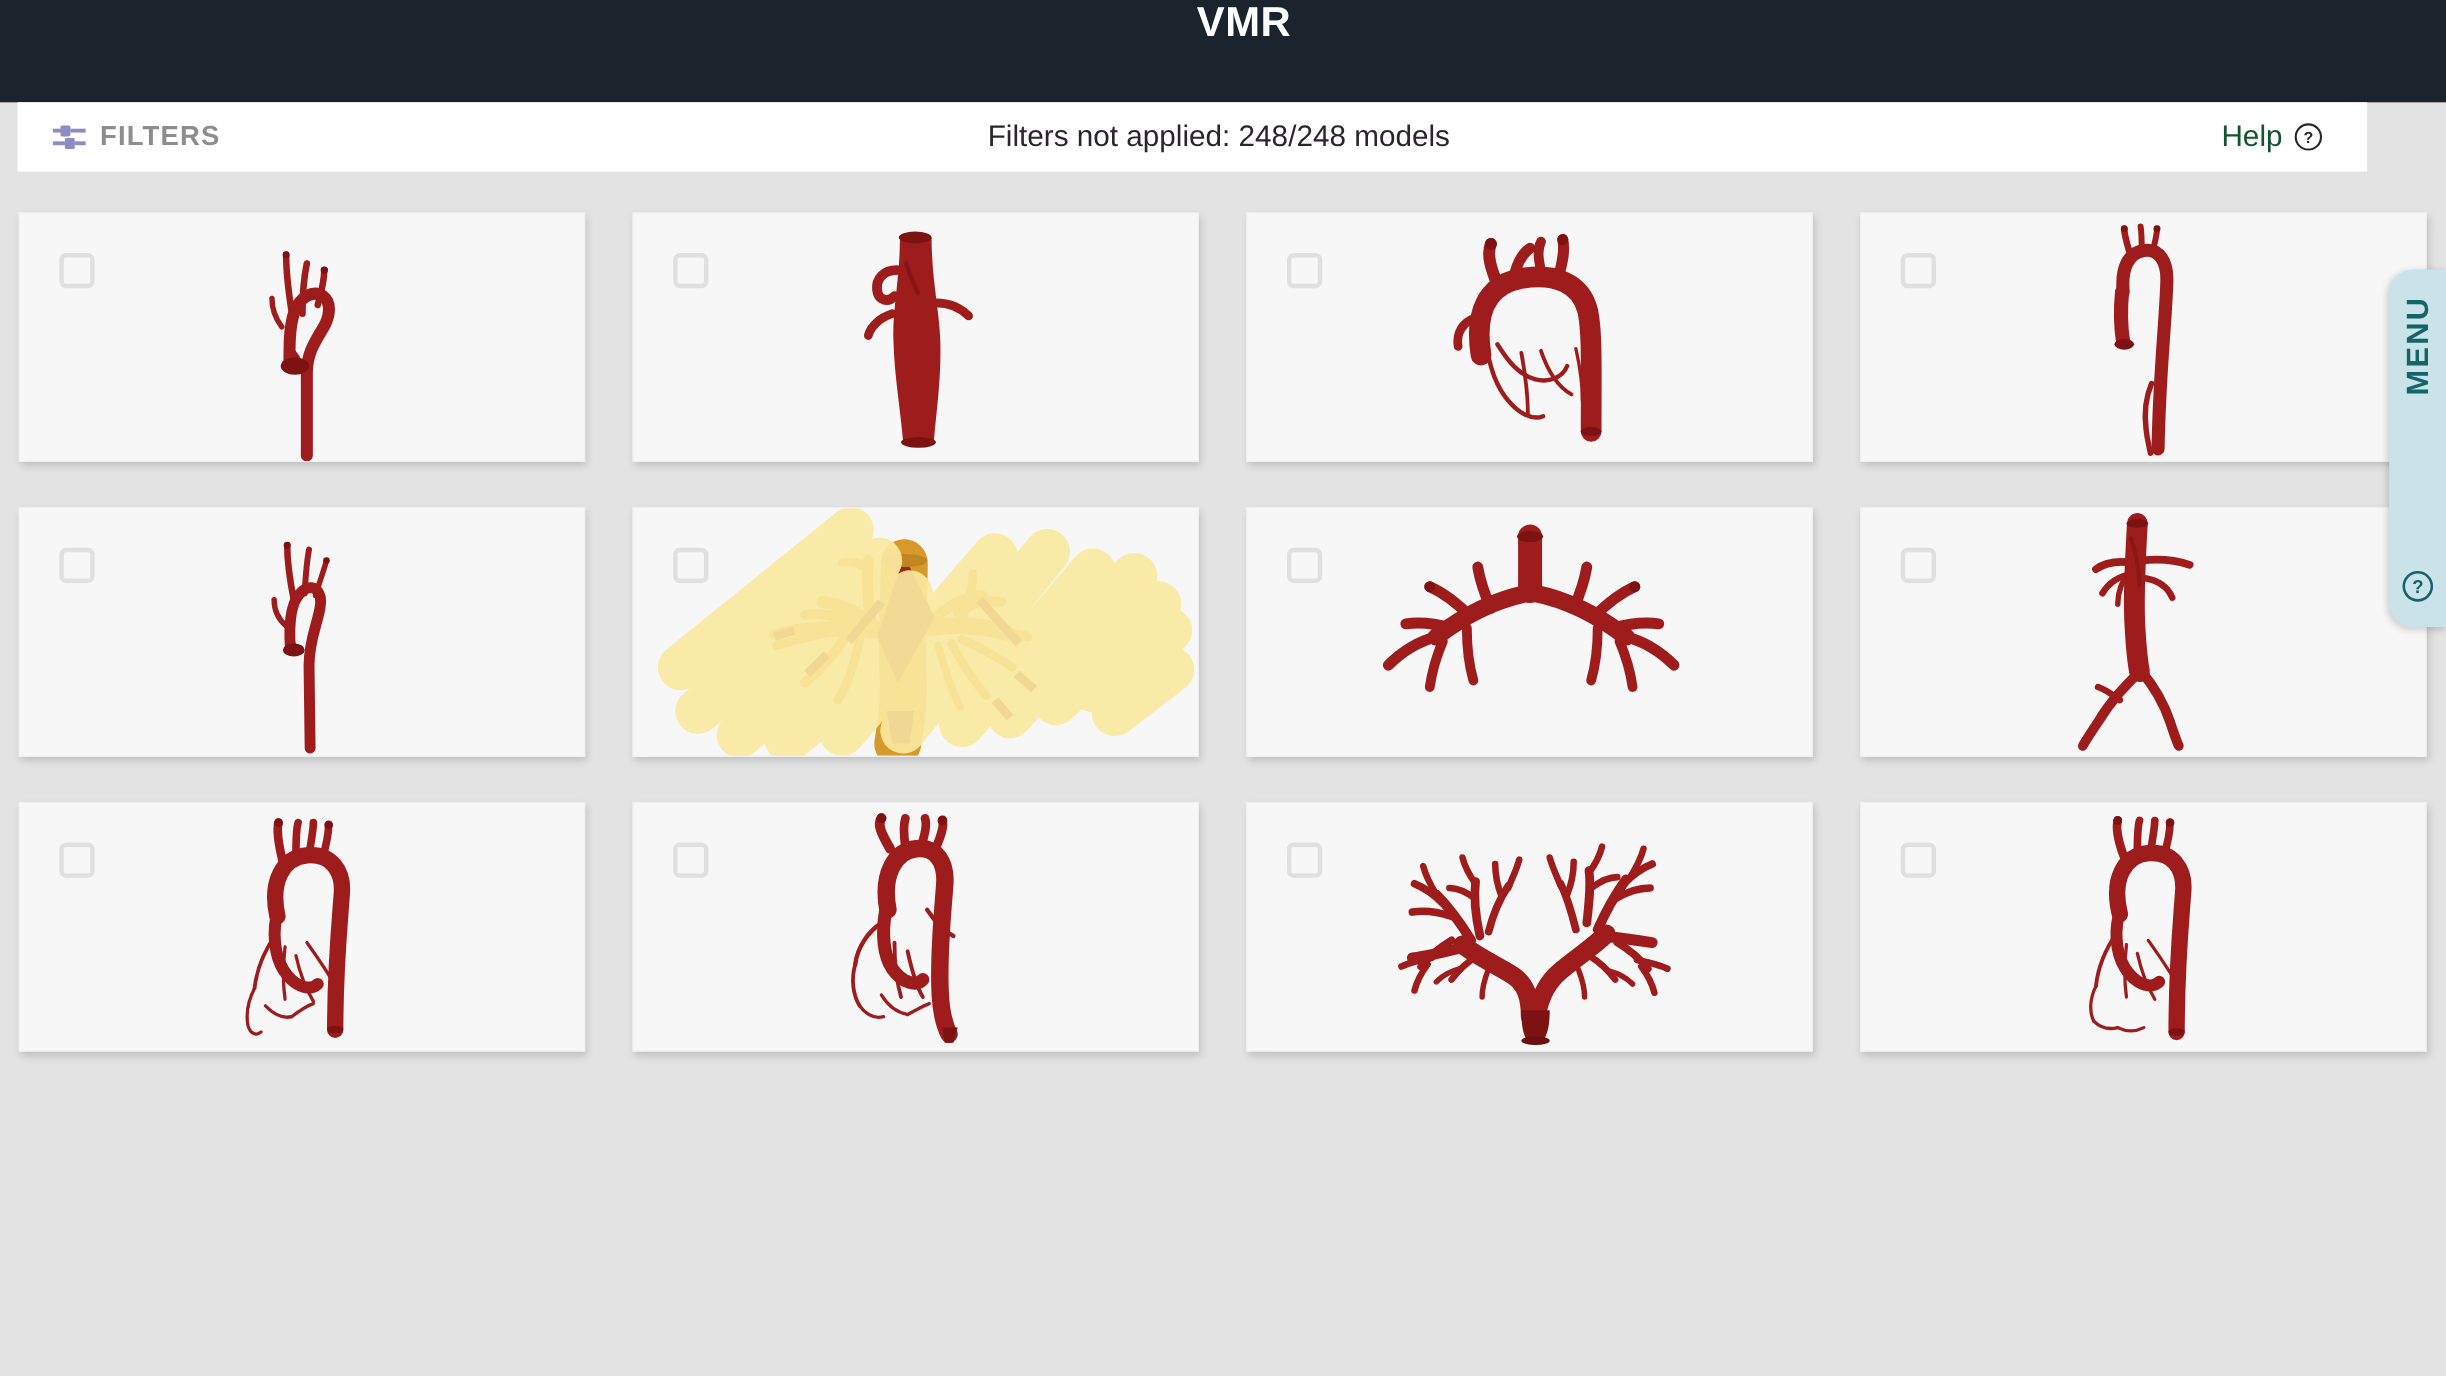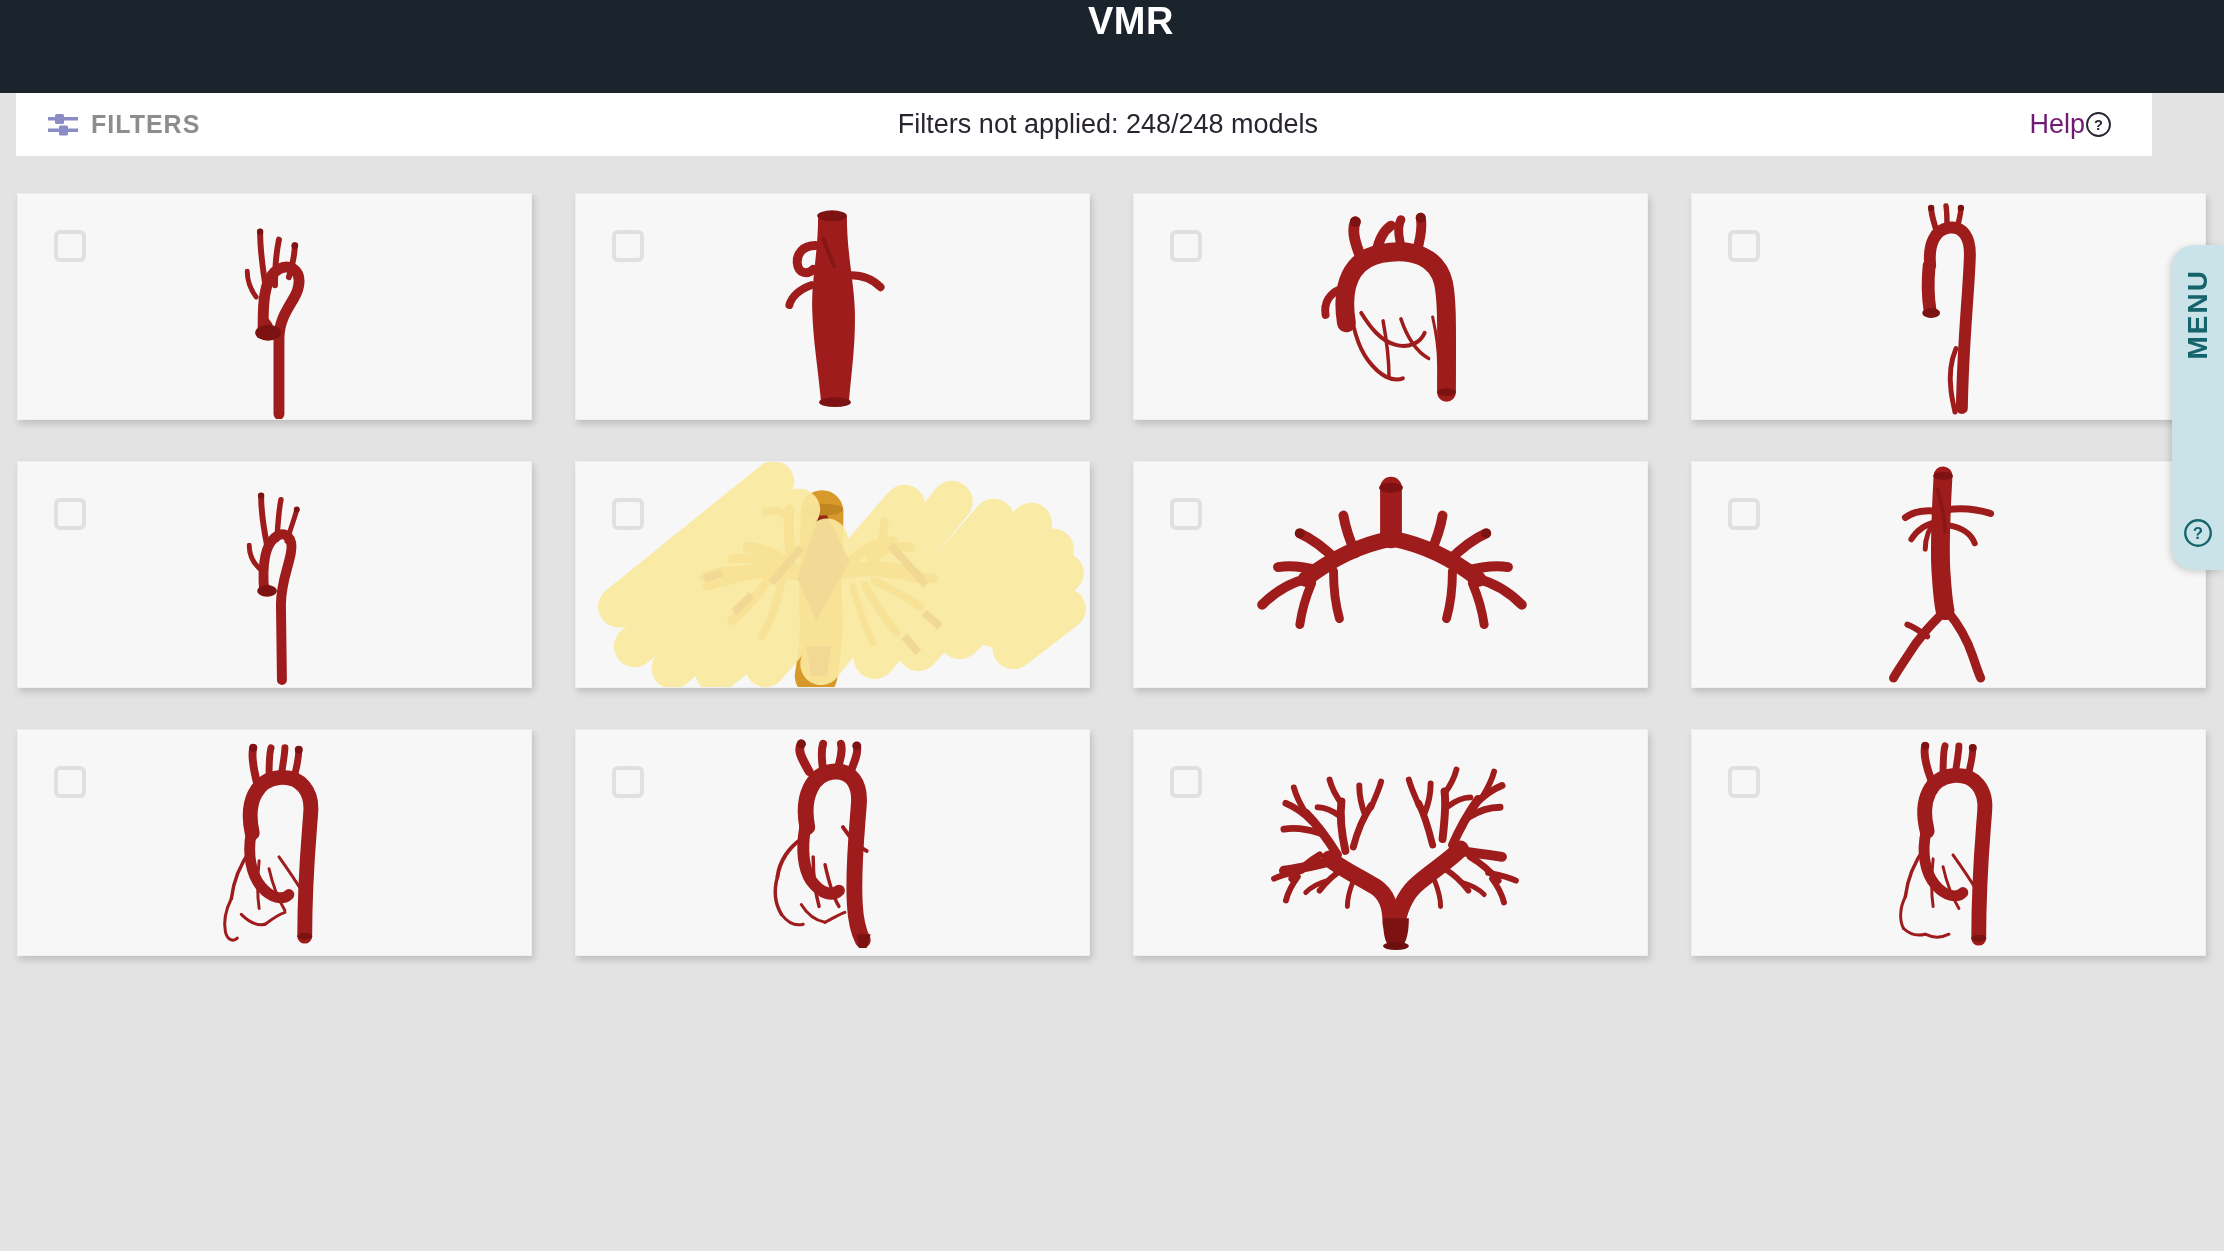--- a/index.html
+++ b/index.html
@@ -68,22 +68,22 @@
   .sliders-icon { width: 30px; height: 24px; display:block; }
   .filter-status {
     position: absolute; left: 0; right: 0;
     text-align: center;
     color: #2a2430;
     font-size: 27px;
     padding-left: 48px;
   }
   .help-btn {
     margin-left: auto; margin-right: 40px;
-    display: flex; align-items: center; 
-    color: #701a75; font-size: 27px; cursor: pointer;
+    display: flex; align-items: center; gap: 10px;
+    color: #14532d; font-size: 27px; cursor: pointer;
     z-index: 3;
   }
   .help-circle { width: 27px; height: 27px; display:block; }
 
   
   .grid {
     position: absolute;
     top: 193px; left: 17px;
     width: 2190px;
     display: grid;

